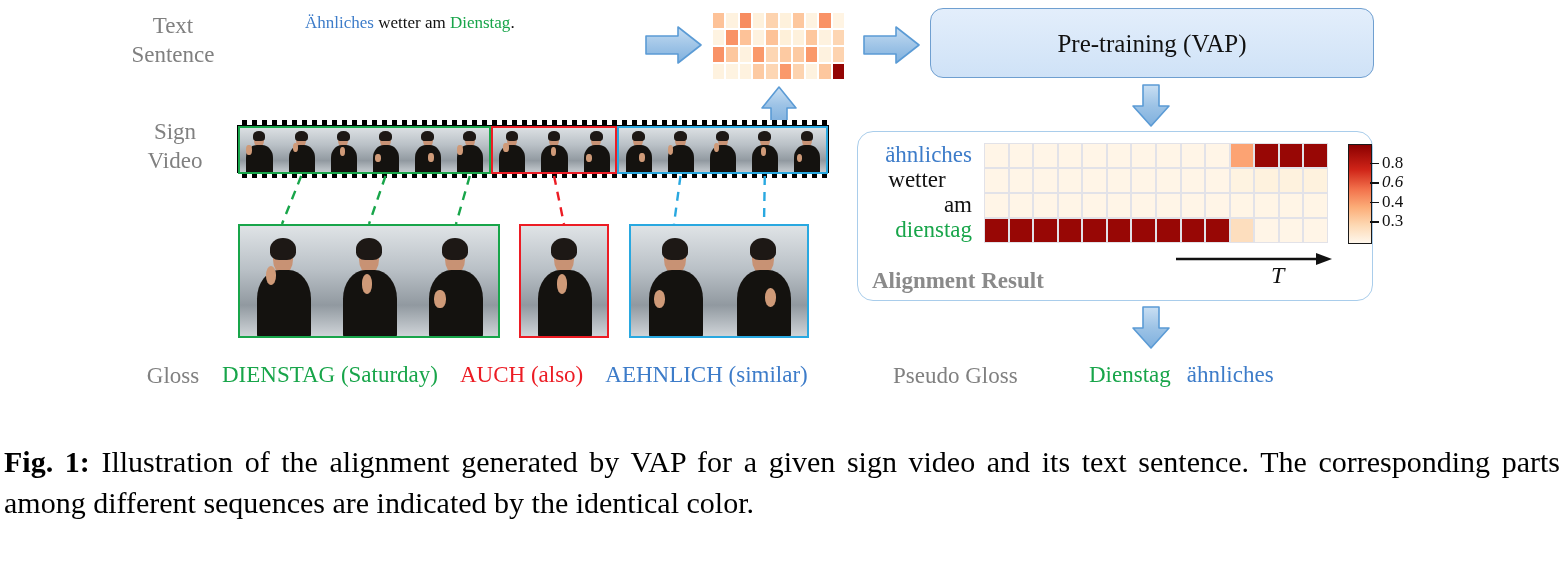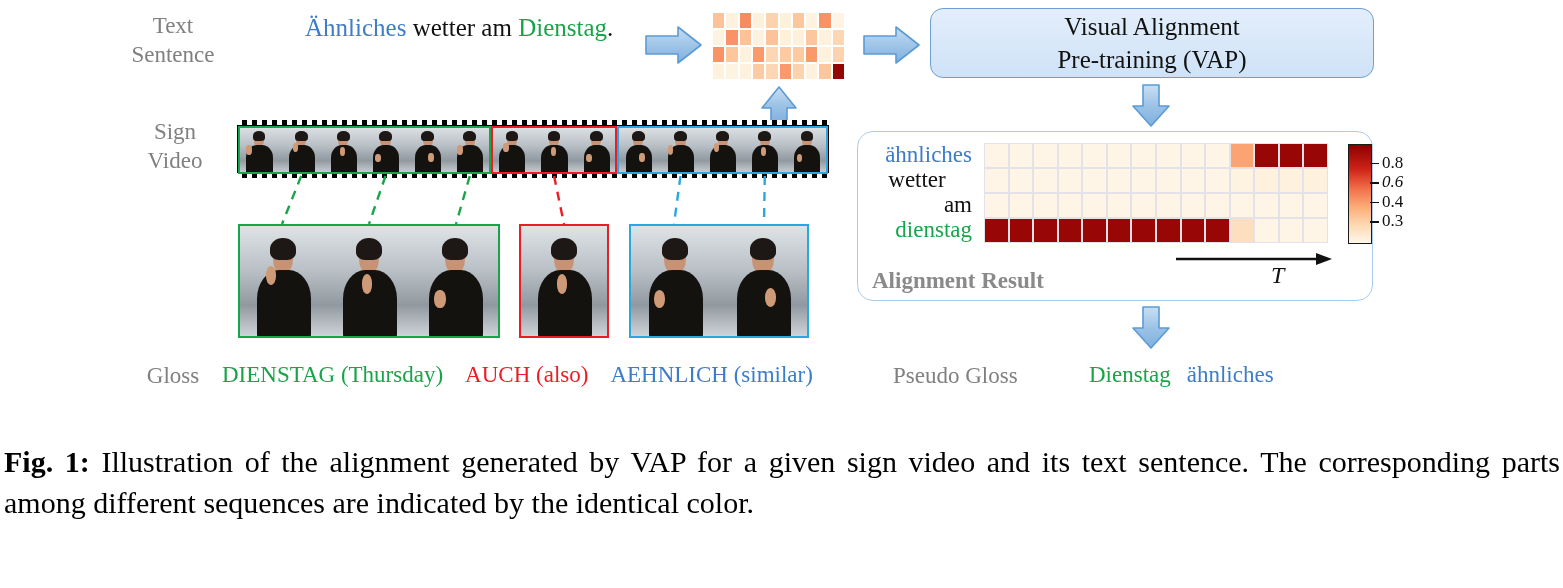--- a/index.html
+++ b/index.html
@@ -7,21 +7,21 @@
     width:1563px;height:588px;background:#ffffff;overflow:hidden;
     font-family:"Liberation Serif", serif;
     -webkit-font-smoothing:antialiased;
   }
   #root{position:relative;width:1563px;height:480px;}
 
   .abs{position:absolute;}
 
   
   .lbl-gray{color:#808080;font-size:23px;line-height:1.25;text-align:center;}
-  .sent{font-size:25px;line-height:1.3;white-space:nowrap;text-align:right;}
+  .sent{font-size:17px;line-height:1.3;white-space:nowrap;text-align:right;}
 
   
   .arrow-right{position:absolute;}
   .arrow-right svg, .arrow-down svg{display:block;}
   .arrow-up{position:absolute;}
   .arrow-down{position:absolute;}
 
   
   .minimap{position:absolute;display:grid;border:0;}
   .minimap div{width:100%;height:100%;box-sizing:border-box;border:1px solid #ffffff;}
@@ -168,21 +168,20 @@
   </div>
 
   <div class="arrow-right" style="left:863px;top:25px;">
     <svg width="58" height="40" viewBox="0 0 58 40">
       <polygon points="1,11 33,11 33,2 56,20 33,38 33,29 1,29" fill="url(#agr)" stroke="#5b9bd5" stroke-width="1.6" stroke-linejoin="round"></polygon>
     </svg>
   </div>
 
   <div class="vapbox" style="left:930px;top:8px;width:442px;height:68px;">
     <div>
-      <div>Visual Alignment</div>
       <div>Pre-training (VAP)</div>
     </div>
   </div>
 
   <div class="arrow-down" style="left:1130px;top:84px;">
     <svg width="42" height="44" viewBox="0 0 42 44">
       <defs>
           <linearGradient id="agd" x1="0" y1="0" x2="0" y2="1">
         <stop offset="0%" stop-color="#c9dff3"></stop>
             <stop offset="50%" stop-color="#9dc3e6"></stop>
@@ -455,21 +454,21 @@
       <div class="bigcell">
         <div class="signer"></div>
         <div class="face" style="left: 38%; top: 16%; width: 24%; height: 28%;"></div>
         <div class="hair" style="left: 35%; top: 11%; width: 30%; height: 20%;"></div>
         <div class="body" style="left: 20%; top: 40%; width: 62%; height: 62%;"></div>
         <div class="hand" style="left: 52%; top: 56%; width: 13%; height: 18%;"></div>
       </div>
     </div>
 
   <div class="abs lbl-gray" style="left:133px;top:362px;width:80px;">Gloss</div>
-  <div class="abs" id="glossrow" style="left:222px;top:362px;white-space:nowrap;font-size:23px;"><span style="color: rgb(24, 165, 74); margin-right: 22px;">DIENSTAG (Thursday)</span><span style="color: rgb(236, 28, 36); margin-right: 22px;">AUCH (also)</span><span style="color: rgb(61, 124, 201); margin-right: 22px;">AEHNLICH (similar)</span></div>
+  <div class="abs" id="glossrow" style="left:222px;top:362px;white-space:nowrap;font-size:23px;"><span style="color: rgb(24, 165, 74); margin-right: 22px;">DIENSTAG (Saturday)</span><span style="color: rgb(236, 28, 36); margin-right: 22px;">AUCH (also)</span><span style="color: rgb(61, 124, 201); margin-right: 22px;">AEHNLICH (similar)</span></div>
 
   <div class="abs lbl-gray" style="left:893px;top:362px;width:170px;text-align:left;">Pseudo Gloss</div>
   <div class="abs" id="pseudorow" style="left:1089px;top:362px;white-space:nowrap;font-size:23px;"><span style="color: rgb(24, 165, 74); margin-right: 16px;">Dienstag</span><span style="color: rgb(61, 124, 201); margin-right: 16px;">ähnliches</span></div>
 
   <div class="caption" style="left:4px;top:441px;width:1556px;">
     <b>Fig. 1:</b><span> Illustration of the alignment generated by VAP for a given sign video and its text sentence. The corresponding parts among different sequences are indicated by the identical color.</span>
   </div>
 
 </div>
 

